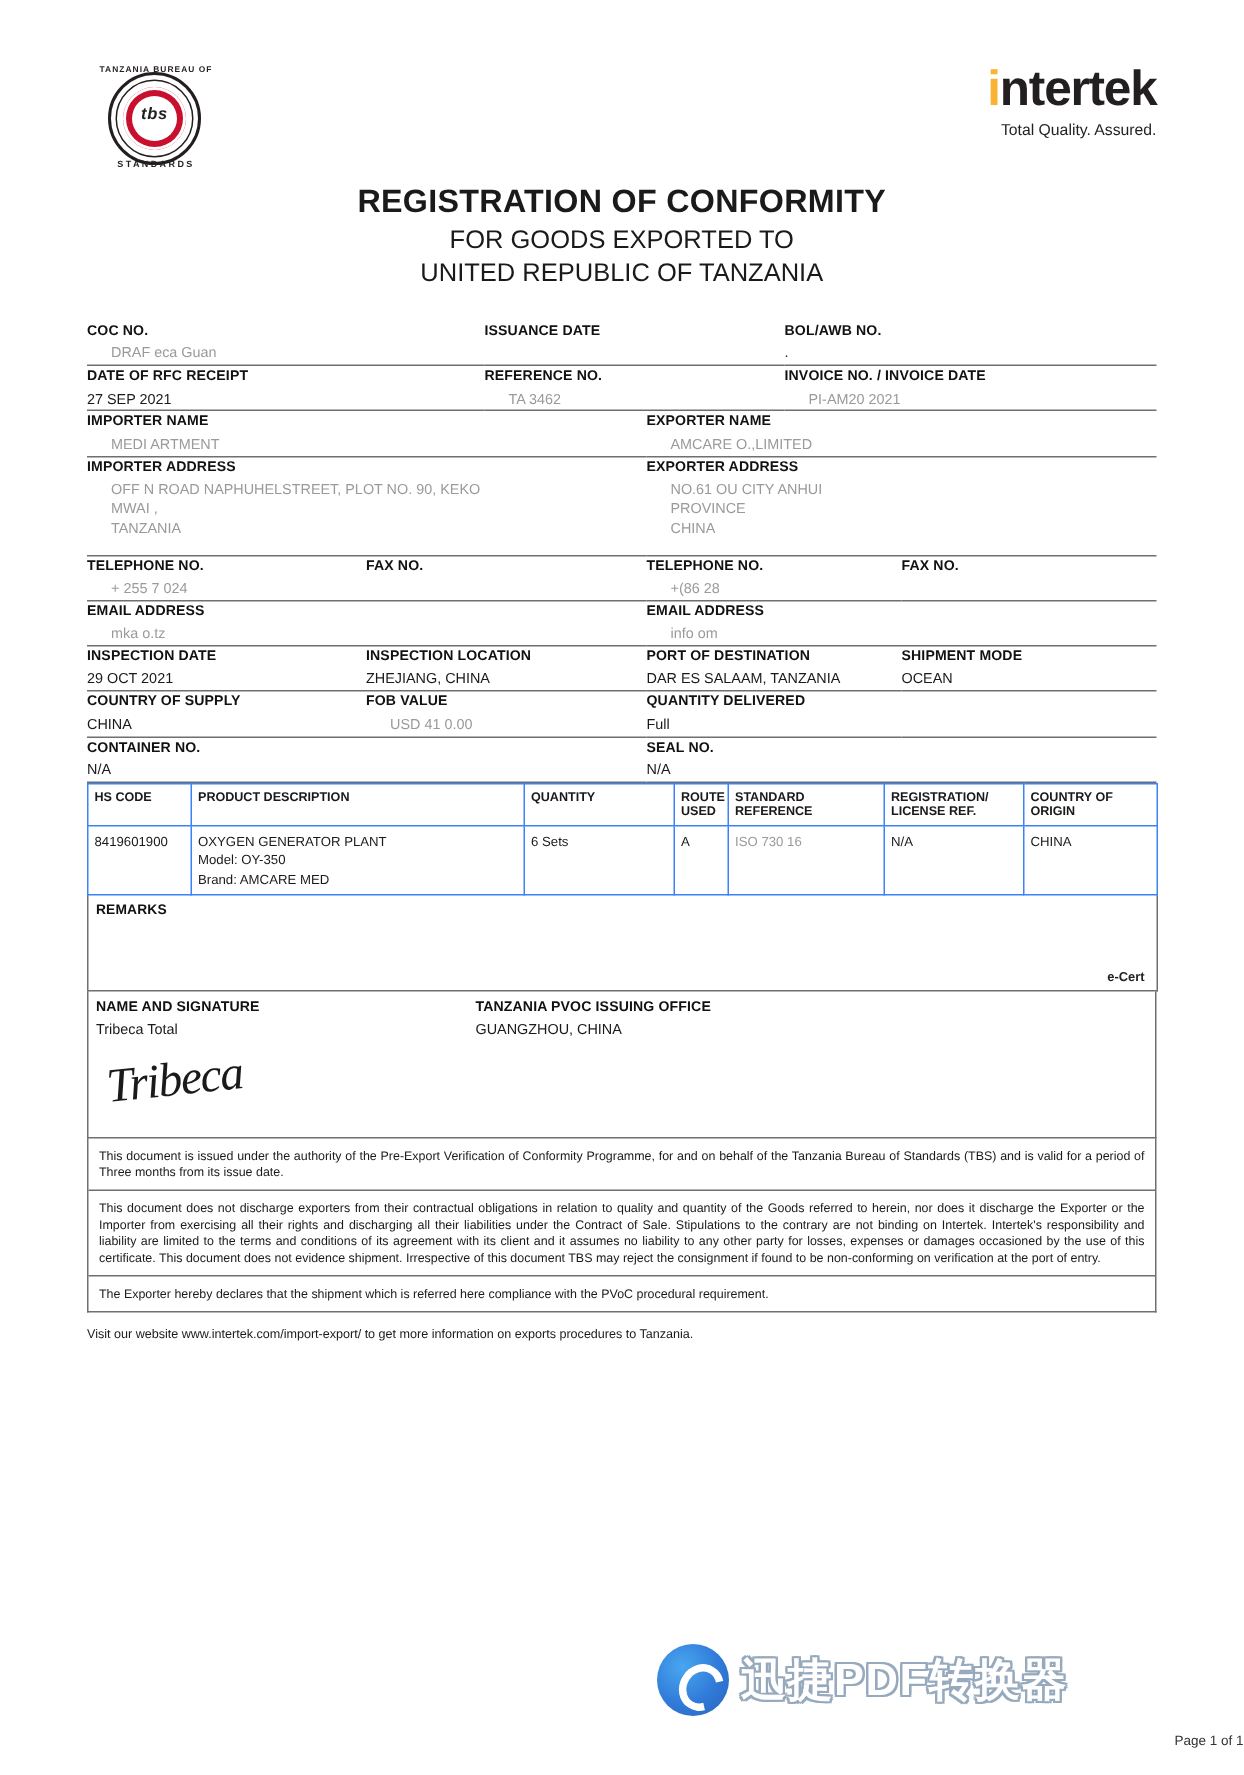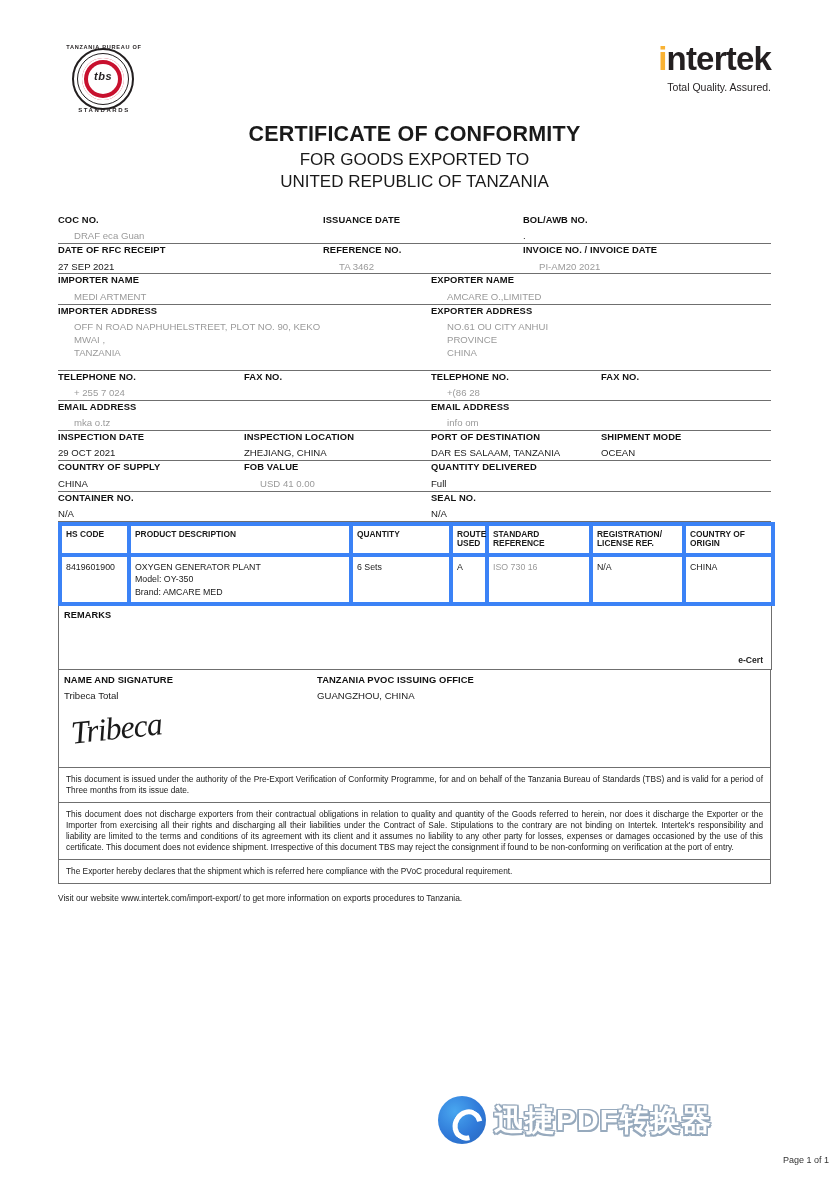--- a/index.html
+++ b/index.html
@@ -196,21 +196,21 @@
   }
 
   
   .goods {
     width: 713px;
     border-collapse: collapse;
     table-layout: fixed;
     margin-top: 0;
   }
   .goods th, .goods td {
-    border: 4px solid #3b82f6;
+    border: 1px solid #3b82f6;
     padding: 4px 4px;
     font-size: 8.6px;
     vertical-align: top;
     text-align: left;
   }
   .goods th {
     font-weight: bold;
     font-size: 8.4px;
     line-height: 1.15;
   }
@@ -361,21 +361,21 @@
       <div class="arc-bottom">STANDARDS</div>
     </div>
 
     <div class="intertek">
       <div class="brand"><span class="dot">i</span>ntertek</div>
       <div class="tagline">Total Quality. Assured.</div>
     </div>
   </div>
 
   <div class="titles">
-    <div class="title-main">CERTIFICATE OF CONFORMITY</div>
+    <div class="title-main">REGISTRATION OF CONFORMITY</div>
     <div class="title-sub">FOR GOODS EXPORTED TO</div>
     <div class="title-sub2">UNITED REPUBLIC OF TANZANIA</div>
   </div>
 
   <table class="form">
     <colgroup>
       <col style="width:265px">
       <col style="width:200px">
       <col style="width:248px">
     </colgroup>

